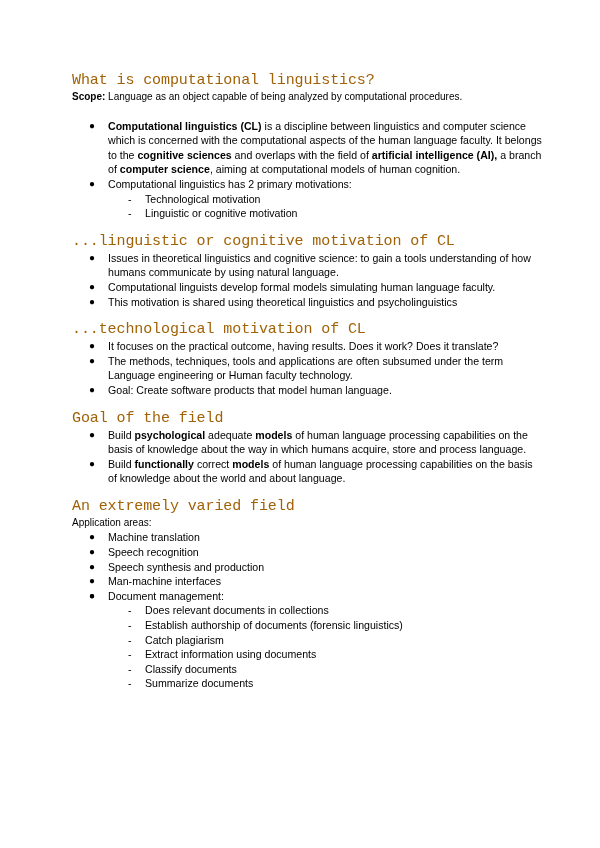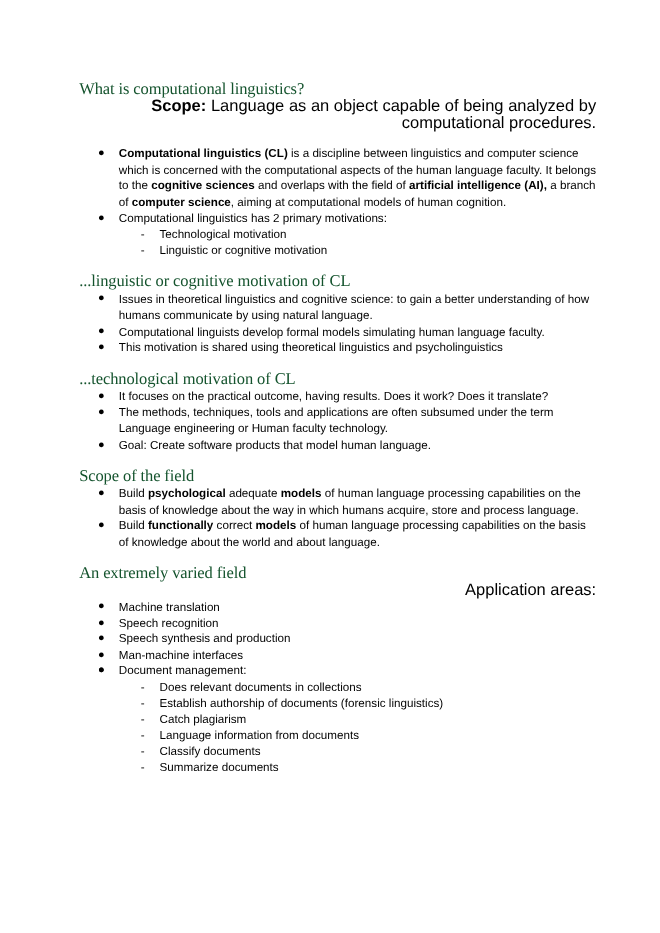--- a/index.html
+++ b/index.html
@@ -1,21 +1,21 @@
 <!DOCTYPE html>
 <html><head>
 <meta charset="utf-8">
 <style>
   html, body { margin: 0; padding: 0; background: #ffffff; }
   body { width: 600px; height: 848px; position: relative; overflow: hidden;
          font-family: "Liberation Sans", sans-serif; color: #000; }
   .page { position: absolute; left: 72px; top: 72px; width: 470px; }
-  h2 { font-family: Liberation Serif, serif; font-weight: normal; font-size: 15px;
-       color: #14532d; margin: 0; line-height: 18px; letter-spacing: -0.1px; }
-  .para { font-size: 15px; line-height: 14.6px; margin: 0; text-align: right; }
+  h2 { font-family: Liberation Mono, monospace; font-weight: normal; font-size: 15px;
+       color: #a16207; margin: 0; line-height: 18px; letter-spacing: -0.1px; }
+  .para { font-size: 10px; line-height: 14.6px; margin: 0; }
   .section { margin-bottom: 12px; }
   ul.bul { list-style: none; margin: 0; padding: 0; }
   ul.bul > li { position: relative; padding-left: 36px; font-size: 10.6px; line-height: 14.6px; }
   ul.bul > li > .dot { position: absolute; left: 17px; top: 0; font-size: 10px; }
   ul.dash { list-style: none; margin: 0; padding: 0; }
   ul.dash > li { position: relative; padding-left: 37px; font-size: 10.6px; line-height: 14.6px; }
   ul.dash > li > .dmark { position: absolute; left: 20px; top: 0; }
   b { font-weight: bold; }
 </style>
 </head>
@@ -36,58 +36,58 @@
           <li><span class="dmark">-</span><span>Technological motivation</span></li>
           <li><span class="dmark">-</span><span>Linguistic or cognitive motivation</span></li>
         </ul>
       </li>
     </ul>
   </div>
 
   <div class="section">
     <h2>...linguistic or cognitive motivation of CL</h2>
     <ul class="bul">
-      <li><span class="dot">●</span><span>Issues in theoretical linguistics and cognitive science: to gain a better understanding of how humans communicate by using natural language.</span></li>
+      <li><span class="dot">●</span><span>Issues in theoretical linguistics and cognitive science: to gain a tools understanding of how humans communicate by using natural language.</span></li>
       <li><span class="dot">●</span><span>Computational linguists develop formal models simulating human language faculty.</span></li>
       <li><span class="dot">●</span><span>This motivation is shared using theoretical linguistics and psycholinguistics</span></li>
     </ul>
   </div>
 
   <div class="section">
     <h2>...technological motivation of CL</h2>
     <ul class="bul">
       <li><span class="dot">●</span><span>It focuses on the practical outcome, having results. Does it work? Does it translate?</span></li>
       <li><span class="dot">●</span><span>The methods, techniques, tools and applications  are often subsumed under the term Language engineering or Human faculty technology.</span></li>
       <li><span class="dot">●</span><span>Goal: Create software products that model human language.</span></li>
     </ul>
   </div>
 
   <div class="section">
-    <h2>Scope of the field</h2>
+    <h2>Goal of the field</h2>
     <ul class="bul">
       <li><span class="dot">●</span><span>Build </span><b>psychological</b><span> adequate </span><b>models</b><span> of human language processing capabilities on the basis of knowledge about the way in which humans acquire, store and process language.</span></li>
       <li><span class="dot">●</span><span>Build </span><b>functionally</b><span> correct </span><b>models</b><span> of human language processing capabilities on the basis of knowledge about the world and about language.</span></li>
     </ul>
   </div>
 
   <div class="section">
     <h2>An extremely varied field</h2>
     <p class="para">Application areas:</p>
     <ul class="bul">
       <li><span class="dot">●</span><span>Machine translation</span></li>
       <li><span class="dot">●</span><span>Speech recognition</span></li>
       <li><span class="dot">●</span><span>Speech synthesis and production</span></li>
       <li><span class="dot">●</span><span>Man-machine interfaces</span></li>
       <li><span class="dot">●</span></li>
       <li><span class="dot">●</span><span>Document management:</span>
         <ul class="dash">
           <li><span class="dmark">-</span><span>Does relevant documents in collections</span></li>
           <li><span class="dmark">-</span><span>Establish authorship of documents (forensic linguistics)</span></li>
           <li><span class="dmark">-</span><span>Catch plagiarism</span></li>
-          <li><span class="dmark">-</span><span>Language information from documents</span></li>
+          <li><span class="dmark">-</span><span>Extract information using documents</span></li>
           <li><span class="dmark">-</span><span>Classify documents</span></li>
           <li><span class="dmark">-</span><span>Summarize documents</span></li>
         </ul>
       </li>
     </ul>
   </div>
 
 </div>
 
 </body></html>

